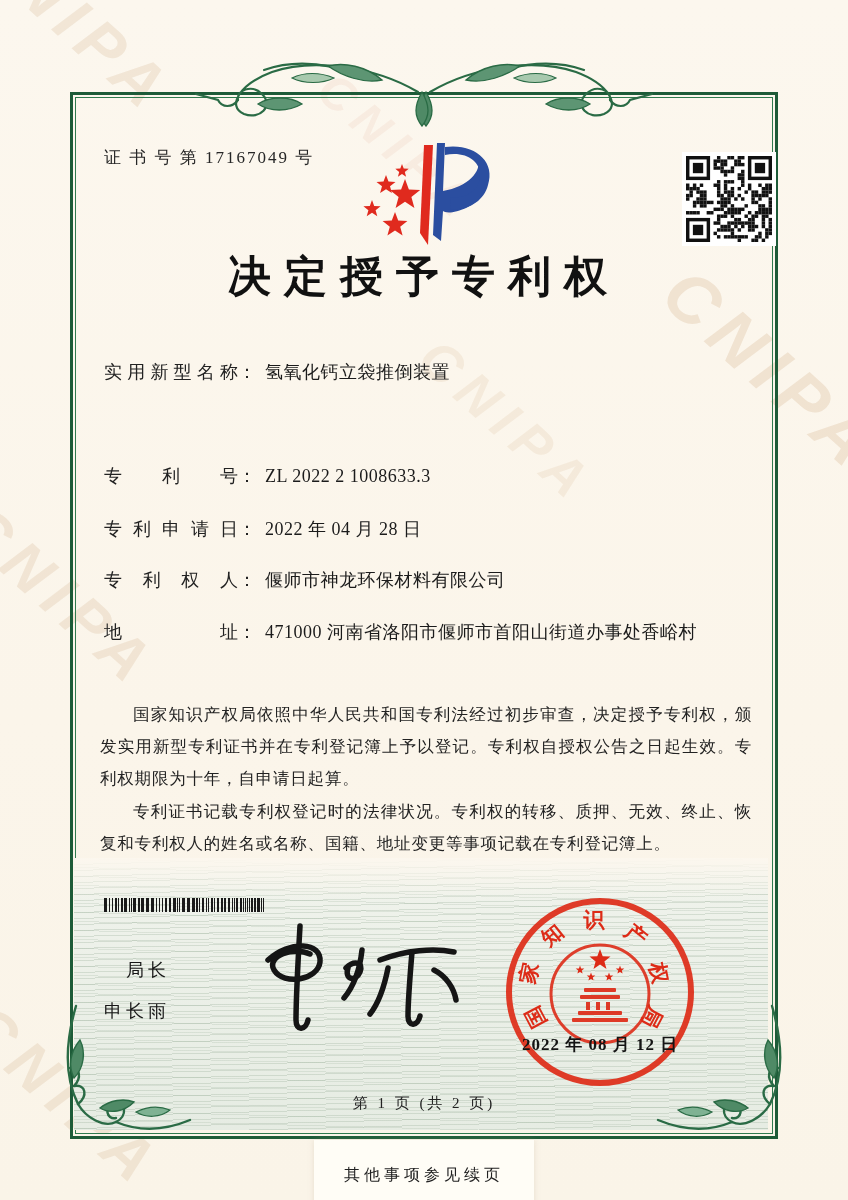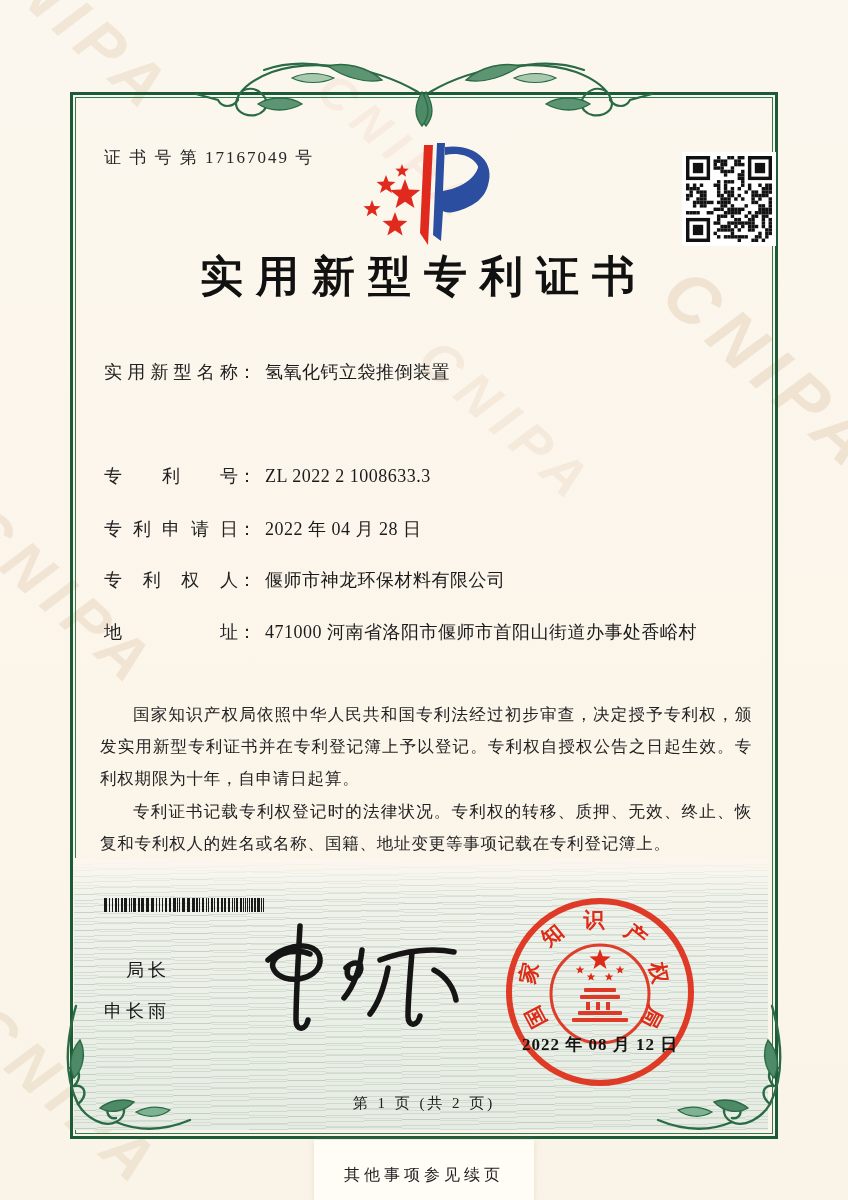--- a/index.html
+++ b/index.html
@@ -377,21 +377,21 @@
         <rect x="2" y="2" width="3" height="3" fill="#111"></rect>
         <rect x="18" y="0" width="7" height="7" fill="#111"></rect>
         <rect x="19" y="1" width="5" height="5" fill="#fff"></rect>
         <rect x="20" y="2" width="3" height="3" fill="#111"></rect>
         <rect x="0" y="18" width="7" height="7" fill="#111"></rect>
         <rect x="1" y="19" width="5" height="5" fill="#fff"></rect>
         <rect x="2" y="20" width="3" height="3" fill="#111"></rect>
       </g>
     </svg>
 
-  <div class="title">实用新型专利证书</div>
+  <div class="title">决定授予专利权</div>
 
   <div class="frow" style="top:352px">
     <span class="flabel">实用新型名称</span><span class="fcolon">：</span><span class="fvalue">氢氧化钙立袋推倒装置</span>
   </div>
   <div class="frow" style="top:456px">
     <span class="flabel">专利号</span><span class="fcolon">：</span><span class="fvalue">ZL 2022 2 1008633.3</span>
   </div>
   <div class="frow" style="top:509px">
     <span class="flabel">专利申请日</span><span class="fcolon">：</span><span class="fvalue">2022 年 04 月 28 日</span>
   </div>

